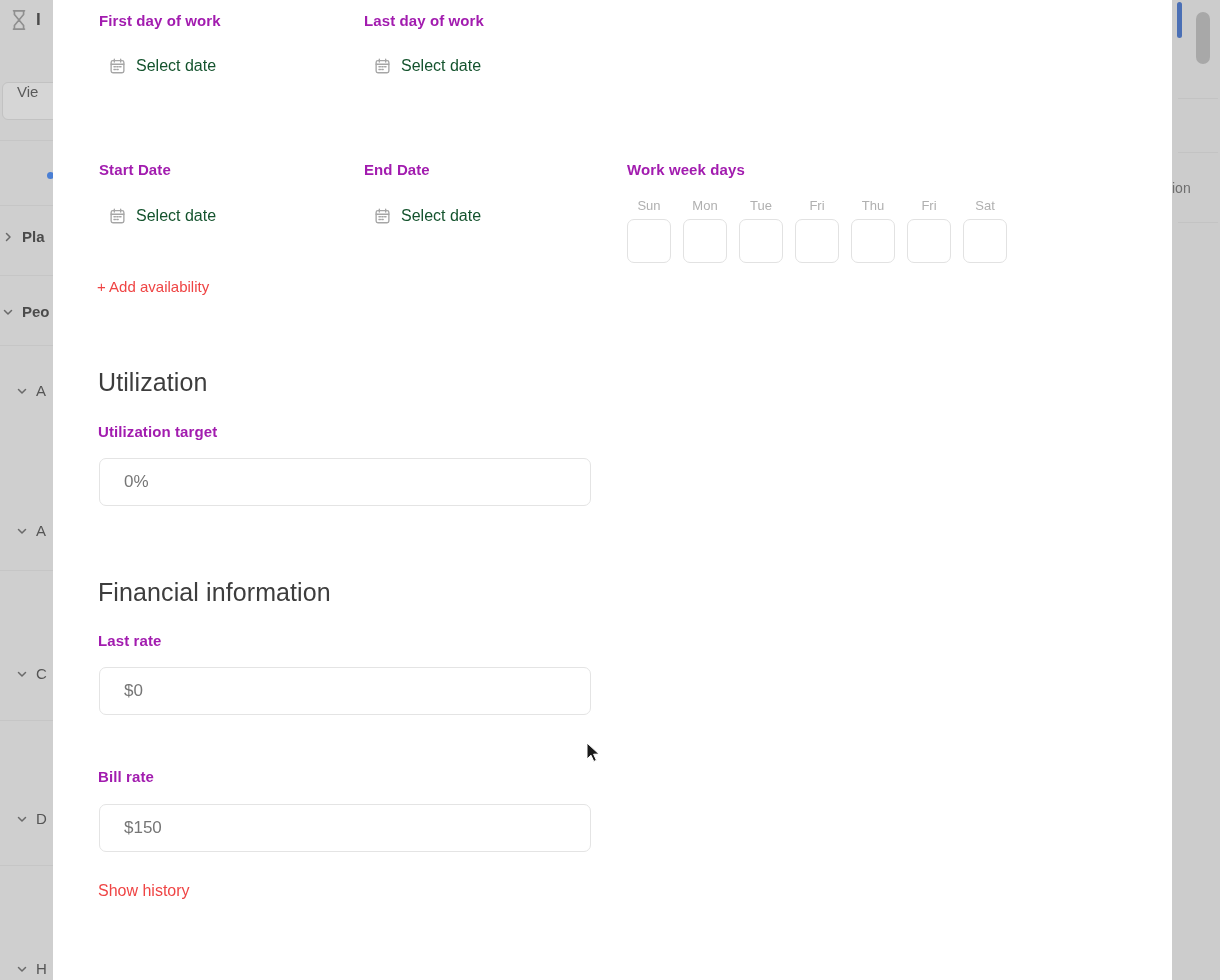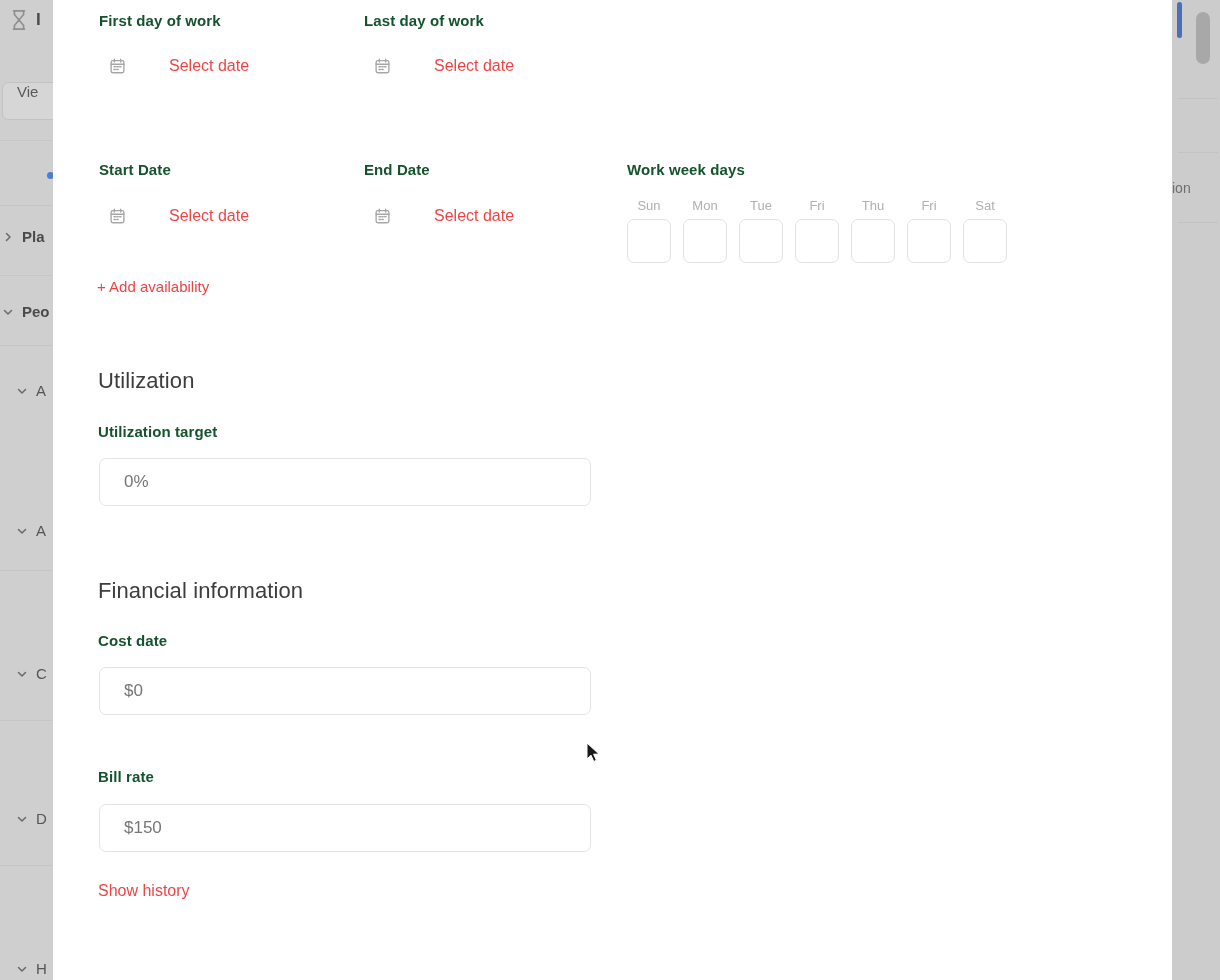--- a/index.html
+++ b/index.html
@@ -163,48 +163,47 @@
   .modal-inner {
     position: relative;
     width: 100%;
     height: 100%;
   }
 
   
   .field-label {
     font-size: 15px;
     font-weight: 700;
-    color: #14532d;
+    color: #a21caf;
     letter-spacing: 0.1px;
   }
 
   .section-heading {
-    font-size: 22px;
+    font-size: 25px;
     font-weight: 400;
     color: #3d3d3d;
     letter-spacing: 0.1px;
   }
 
   
   .date-picker {
     display: flex;
     align-items: center;
     gap: 10px;
     cursor: pointer;
   }
   .cal-icon {
     width: 17px; height: 18px;
     color: #a6a6a6;
     flex: none;
   }
   .cal-icon svg { display: block; width: 17px; height: 18px; }
   .date-placeholder {
     font-size: 16px;
-    color: #ef4444;
-    margin-left: 33px;
+    color: #14532d;
   }
 
   
   .abs { position: absolute; }
 
   
   .wwd-grid {
     display: flex;
     gap: 12px;
   }
@@ -450,21 +449,21 @@
       <div class="abs link-muted" style="left:44px; top:278px;">+ Add availability</div>
 
       <div class="abs section-heading" style="left:45px; top:368px;">Utilization</div>
 
       <div class="abs field-label" style="left:45px; top:423px;">Utilization target</div>
 
       <input class="abs text-input" style="left: 46px; top: 458px;" type="text" value="0%">
 
       <div class="abs section-heading" style="left:45px; top:578px;">Financial information</div>
 
-      <div class="abs field-label" style="left:45px; top:632px;">Cost date</div>
+      <div class="abs field-label" style="left:45px; top:632px;">Last rate</div>
 
       <input class="abs text-input" style="left: 46px; top: 667px;" type="text" value="$0">
 
       <div class="abs field-label" style="left:45px; top:768px;">Bill rate</div>
 
       <input class="abs text-input" style="left: 46px; top: 804px;" type="text" value="$150">
 
       <div class="abs link-muted" style="left:45px; top:882px; font-size:16px;">Show history</div>
 
     </div>

